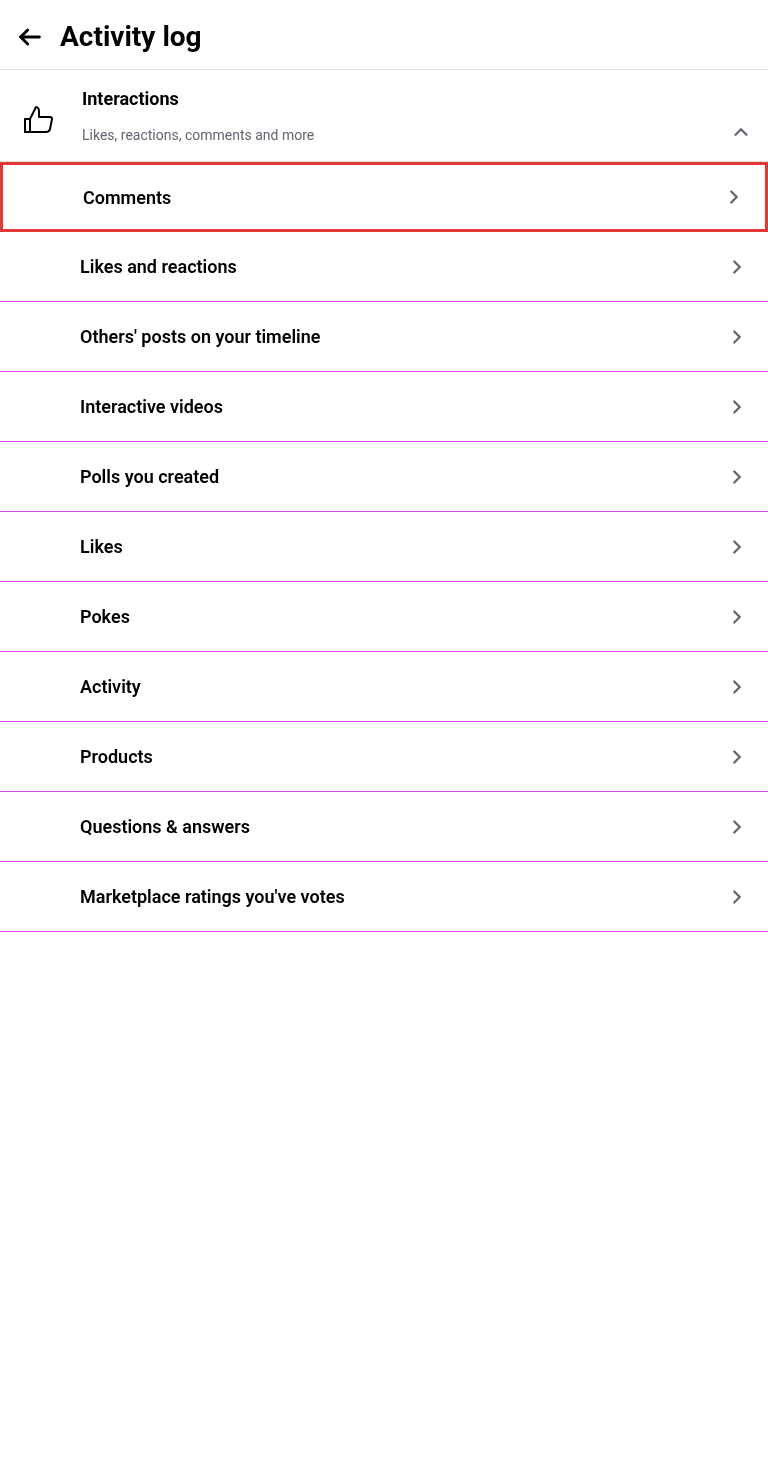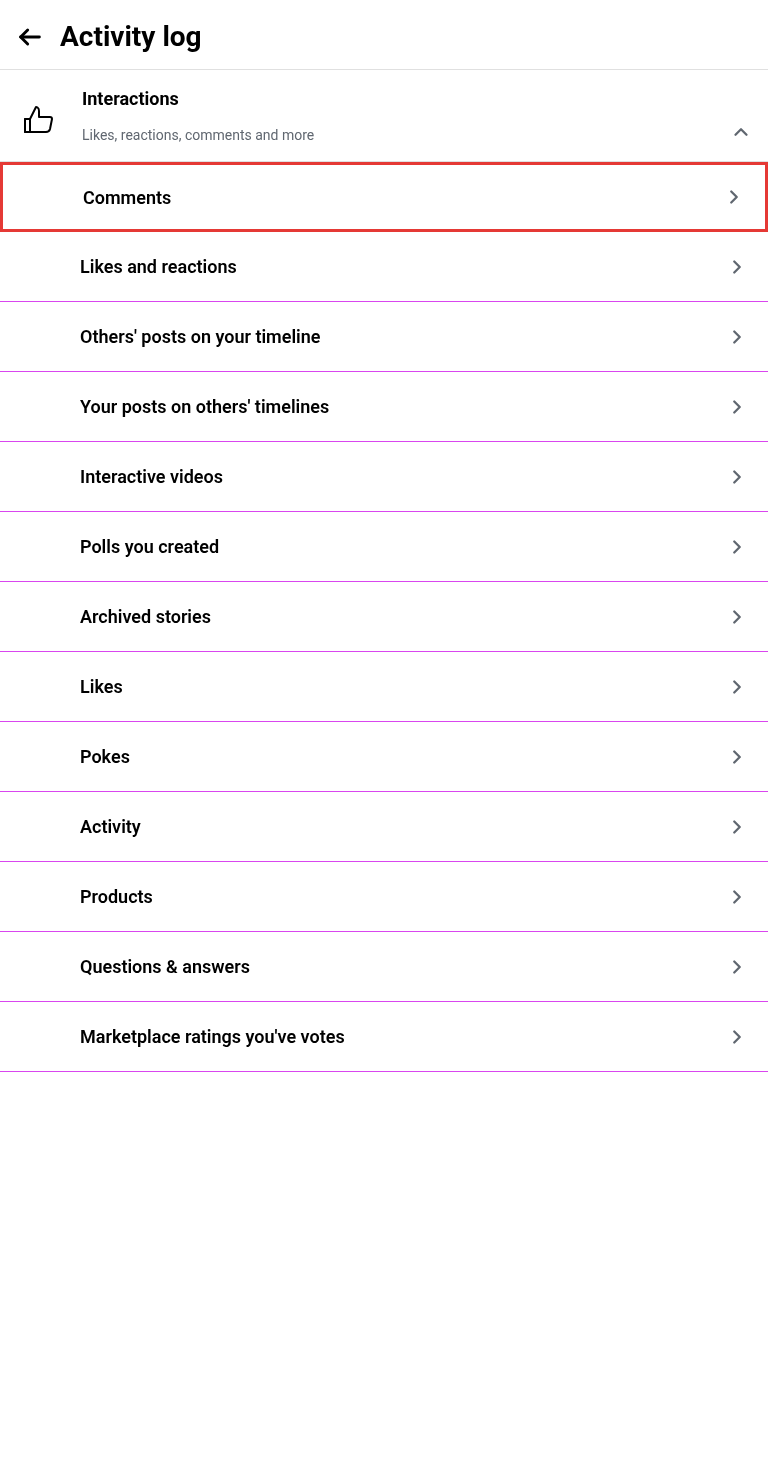--- a/index.html
+++ b/index.html
@@ -177,52 +177,36 @@
   </li>
   <li class="menu-item">
     <span class="menu-item-label">Others' posts on your timeline</span>
     <span class="menu-item-chevron">
       <svg viewBox="0 0 24 24" width="22" height="22" fill="none" stroke="#606770" stroke-width="2.5" stroke-linecap="round" stroke-linejoin="round">
         <polyline points="9 18 15 12 9 6"></polyline>
       </svg>
     </span>
   </li>
   <li class="menu-item">
-    <span class="menu-item-label">Your posts on others' timelines</span>
-    <span class="menu-item-chevron">
-      <svg viewBox="0 0 24 24" width="22" height="22" fill="none" stroke="#606770" stroke-width="2.5" stroke-linecap="round" stroke-linejoin="round">
-        <polyline points="9 18 15 12 9 6"></polyline>
-      </svg>
-    </span>
-  </li>
-  <li class="menu-item">
     <span class="menu-item-label">Interactive videos</span>
     <span class="menu-item-chevron">
       <svg viewBox="0 0 24 24" width="22" height="22" fill="none" stroke="#606770" stroke-width="2.5" stroke-linecap="round" stroke-linejoin="round">
         <polyline points="9 18 15 12 9 6"></polyline>
       </svg>
     </span>
   </li>
   <li class="menu-item">
     <span class="menu-item-label">Polls you created</span>
     <span class="menu-item-chevron">
       <svg viewBox="0 0 24 24" width="22" height="22" fill="none" stroke="#606770" stroke-width="2.5" stroke-linecap="round" stroke-linejoin="round">
         <polyline points="9 18 15 12 9 6"></polyline>
       </svg>
     </span>
   </li>
   <li class="menu-item">
-    <span class="menu-item-label">Archived stories</span>
-    <span class="menu-item-chevron">
-      <svg viewBox="0 0 24 24" width="22" height="22" fill="none" stroke="#606770" stroke-width="2.5" stroke-linecap="round" stroke-linejoin="round">
-        <polyline points="9 18 15 12 9 6"></polyline>
-      </svg>
-    </span>
-  </li>
-  <li class="menu-item">
     <span class="menu-item-label">Likes</span>
     <span class="menu-item-chevron">
       <svg viewBox="0 0 24 24" width="22" height="22" fill="none" stroke="#606770" stroke-width="2.5" stroke-linecap="round" stroke-linejoin="round">
         <polyline points="9 18 15 12 9 6"></polyline>
       </svg>
     </span>
   </li>
   <li class="menu-item">
     <span class="menu-item-label">Pokes</span>
     <span class="menu-item-chevron">

